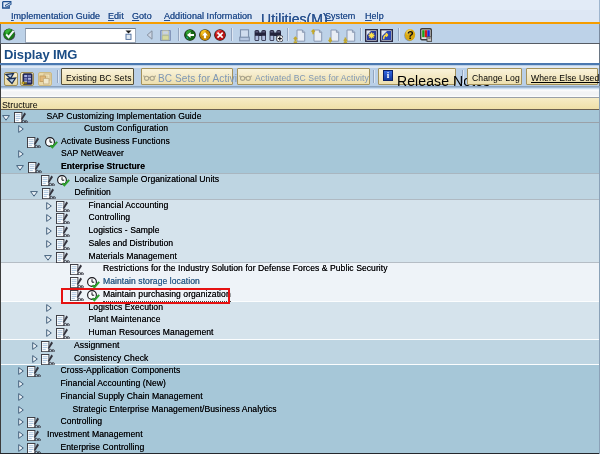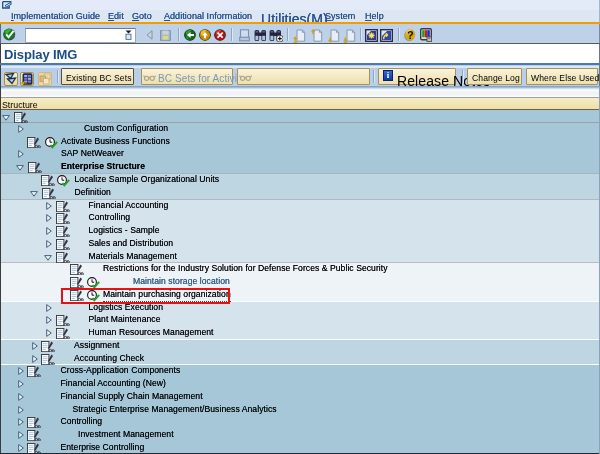--- a/index.html
+++ b/index.html
@@ -191,29 +191,30 @@
     </svg>
     <div class="abs txt" style="left:158px;top:72.5px;font-size:10px;letter-spacing:0.1px;color:#7e97b5;">BC Sets for Activity</div>
 <div class="abs" style="left:237px;top:68px;width:133px;height:16.5px;background:linear-gradient(#faf3da,#eddfae);border:1px solid #a4925c;border-radius:1px;box-sizing:border-box;"></div>
     <svg class="abs" style="left:239px;top:72.5px" width="14" height="9" viewBox="0 0 14 9">
 <g fill="none" stroke="#aaa48c" stroke-width="1.1">
 <circle cx="3.6" cy="5.3" r="2.1"></circle>
         <circle cx="9.2" cy="5.3" r="2.1"></circle>
 <path d="M5.7 5 C6.1 4.2 6.8 4.2 7.2 5 M1.6 4.5 L0.6 2.6 M11.2 4.5 L12.6 2.6"></path>
       </g>
     </svg>
+    <div class="abs txt" style="left:255px;top:72.5px;font-size:8.6px;letter-spacing:0.1px;color:#7e97b5;">Activated BC Sets for Activity</div>
 <div class="abs" style="left:373px;top:70px;width:1px;height:13px;background:#93a5bf;box-shadow:1px 0 0 #dde6f2;"></div>
 <div class="abs" style="left:378px;top:68px;width:78px;height:16.5px;background:linear-gradient(#faf3da,#eddfae);border:1px solid #a4925c;border-radius:1px;box-sizing:border-box;"></div>
     <div class="abs" style="left:383px;top:70px;width:10px;height:11px;background:linear-gradient(#3468e0,#1038a0);border:1px solid #0a1f66;box-sizing:border-box;color:#fff;font-size:9px;font-weight:bold;text-align:center;line-height:9px;font-family:'Liberation Serif',serif;">i</div>
     <div class="abs txt" style="left:397px;top:72.5px;font-size:14px;letter-spacing:0.1px;color:#000;">Release Notes</div>
 <div class="abs" style="left:462px;top:70px;width:1px;height:13px;background:#93a5bf;box-shadow:1px 0 0 #dde6f2;"></div>
 <div class="abs" style="left:467px;top:68px;width:55px;height:16.5px;background:linear-gradient(#faf3da,#eddfae);border:1px solid #a4925c;border-radius:1px;box-sizing:border-box;"></div>
     <div class="abs txt" style="left:472px;top:72.5px;font-size:8.6px;letter-spacing:0.1px;color:#000;">Change Log</div>
 <div class="abs" style="left:526px;top:68px;width:72px;height:16.5px;background:linear-gradient(#faf3da,#eddfae);border:1px solid #a4925c;border-radius:1px;box-sizing:border-box;"></div>
-    <div class="abs txt" style="left:531px;top:72.5px;font-size:8.6px;letter-spacing:0.1px;color:#000;">Where Else Used</div>
+    <div class="abs txt" style="left:531px;top:72.5px;font-size:8.6px;letter-spacing:0.1px;color:#000;text-decoration:underline;">Where Else Used</div>
 <div class="abs" style="left:0;top:86px;width:600px;height:11px;background:linear-gradient(180deg,#8ba3be 0px,#8ba3be 1px,#b9d3ef 2px,#fdfdfe 4px,#f2f3f5 6px,#f2f3f5 9px,#ffffff 11px);border-left:1px solid #3c3c3c;border-right:1px solid #8ba2b8;box-sizing:border-box;"></div>
 <div class="abs" style="left:0;top:97px;width:600px;height:13px;background:linear-gradient(#f6ecc6,#efe0a8);border-top:1px solid #9aa0a8;border-bottom:1px solid #6a6050;border-left:1px solid #3c3c3c;box-sizing:border-box;"></div>
 <div class="abs txt" style="left:2px;top:99.5px;font-size:8.8px;color:#000;">Structure</div>
 <div class="abs" style="left:0;top:110px;width:600px;height:12px;background:#a6c7d8;"></div>
 <div class="abs" style="left:0;top:122px;width:600px;height:13px;background:#a6c7d8;"></div>
 <div class="abs" style="left:0;top:135px;width:600px;height:12px;background:#a6c7d8;"></div>
 <div class="abs" style="left:0;top:147px;width:600px;height:13px;background:#a6c7d8;"></div>
 <div class="abs" style="left:0;top:160px;width:600px;height:13px;background:#a6c7d8;"></div>
 <div class="abs" style="left:0;top:173px;width:600px;height:13px;background:#bed5e2;"></div>
 <div class="abs" style="left:0;top:186px;width:600px;height:13px;background:#bed5e2;"></div>
@@ -252,20 +253,21 @@
 <g stroke="#a8c2dc" stroke-width="0.95">
         <path d="M1.7 2.7 L6.5 2.7 M1.7 4.6 L6.5 4.6 M1.7 6.5 L6.5 6.5 M1.7 8.4 L4.8 8.4"></path>
       </g>
 <path d="M10.4 0.5 L12.0 1.9 L8.8 6.9 L6.8 8.1 L7.4 5.9 Z" fill="#34343e"></path>
 <g fill="none" stroke="#34343e" stroke-width="0.9">
         <circle cx="9.3" cy="9.6" r="1.3"></circle>
         <circle cx="12.2" cy="9.9" r="1.2"></circle>
         <path d="M10.6 9.4 C11 8.9 11.4 8.9 11.8 9.4"></path>
       </g>
 </svg>
+<div class="abs txt tree" style="left:46.5px;top:110px;line-height:12px;">SAP Customizing Implementation Guide</div>
 <svg class="abs" style="left:17.5px;top:125px" width="6" height="8" viewBox="0 0 6 8">
 <path d="M0.7 0.6 L5.3 4 L0.7 7.4 Z" fill="#edf3f8" stroke="#44607c" stroke-width="1"></path>
     </svg>
 <div class="abs txt tree" style="left:84px;top:122px;line-height:13px;">Custom Configuration</div>
 <svg class="abs" style="left:27px;top:136.5px" width="14" height="11.5" viewBox="0 0 14 11.5">
 <rect x="0.5" y="0.5" width="7.4" height="10.2" fill="#fbfdfe" stroke="#3a3a42" stroke-width="0.95"></rect>
 <g stroke="#a8c2dc" stroke-width="0.95">
         <path d="M1.7 2.7 L6.5 2.7 M1.7 4.6 L6.5 4.6 M1.7 6.5 L6.5 6.5 M1.7 8.4 L4.8 8.4"></path>
       </g>
 <path d="M10.4 0.5 L12.0 1.9 L8.8 6.9 L6.8 8.1 L7.4 5.9 Z" fill="#34343e"></path>
@@ -438,21 +440,21 @@
         <circle cx="9.3" cy="9.6" r="1.3"></circle>
         <circle cx="12.2" cy="9.9" r="1.2"></circle>
         <path d="M10.6 9.4 C11 8.9 11.4 8.9 11.8 9.4"></path>
       </g>
 </svg>
 <svg class="abs" style="left:87px;top:276.5px" width="14" height="12" viewBox="0 0 14 12">
 <circle cx="5" cy="5" r="4.4" fill="#fcfdfe" stroke="#16161c" stroke-width="1.1"></circle>
 <path d="M5 5.2 L5 2.3 M5 5.2 L7.2 5.2" fill="none" stroke="#16161c" stroke-width="1"></path>
 <path d="M5.4 8.2 L7.4 10.2 L12.2 4.9" fill="none" stroke="#2ca02c" stroke-width="2"></path>
 </svg>
-<div class="abs txt tree" style="left:103px;top:275px;line-height:13px;color:#2e6da4;border-bottom:1px dotted #5588bb;margin-left:30px;">Maintain storage location</div>
+<div class="abs txt tree" style="left:103px;top:275px;line-height:13px;color:#2e6da4;border-bottom:1px dotted #5588bb;">Maintain storage location</div>
 <svg class="abs" style="left:70px;top:289.5px" width="14" height="11.5" viewBox="0 0 14 11.5">
 <rect x="0.5" y="0.5" width="7.4" height="10.2" fill="#fbfdfe" stroke="#3a3a42" stroke-width="0.95"></rect>
 <g stroke="#a8c2dc" stroke-width="0.95">
         <path d="M1.7 2.7 L6.5 2.7 M1.7 4.6 L6.5 4.6 M1.7 6.5 L6.5 6.5 M1.7 8.4 L4.8 8.4"></path>
       </g>
 <path d="M10.4 0.5 L12.0 1.9 L8.8 6.9 L6.8 8.1 L7.4 5.9 Z" fill="#34343e"></path>
 <g fill="none" stroke="#34343e" stroke-width="0.9">
         <circle cx="9.3" cy="9.6" r="1.3"></circle>
         <circle cx="12.2" cy="9.9" r="1.2"></circle>
         <path d="M10.6 9.4 C11 8.9 11.4 8.9 11.8 9.4"></path>
@@ -524,21 +526,21 @@
 <g stroke="#a8c2dc" stroke-width="0.95">
         <path d="M1.7 2.7 L6.5 2.7 M1.7 4.6 L6.5 4.6 M1.7 6.5 L6.5 6.5 M1.7 8.4 L4.8 8.4"></path>
       </g>
 <path d="M10.4 0.5 L12.0 1.9 L8.8 6.9 L6.8 8.1 L7.4 5.9 Z" fill="#34343e"></path>
 <g fill="none" stroke="#34343e" stroke-width="0.9">
         <circle cx="9.3" cy="9.6" r="1.3"></circle>
         <circle cx="12.2" cy="9.9" r="1.2"></circle>
         <path d="M10.6 9.4 C11 8.9 11.4 8.9 11.8 9.4"></path>
       </g>
 </svg>
-<div class="abs txt tree" style="left:74px;top:352px;line-height:12px;">Accounting Check</div>
+<div class="abs txt tree" style="left:74px;top:352px;line-height:12px;">Consistency Check</div>
 <svg class="abs" style="left:17.5px;top:367px" width="6" height="8" viewBox="0 0 6 8">
 <path d="M0.7 0.6 L5.3 4 L0.7 7.4 Z" fill="#edf3f8" stroke="#44607c" stroke-width="1"></path>
     </svg>
 <svg class="abs" style="left:27px;top:365.5px" width="14" height="11.5" viewBox="0 0 14 11.5">
 <rect x="0.5" y="0.5" width="7.4" height="10.2" fill="#fbfdfe" stroke="#3a3a42" stroke-width="0.95"></rect>
 <g stroke="#a8c2dc" stroke-width="0.95">
         <path d="M1.7 2.7 L6.5 2.7 M1.7 4.6 L6.5 4.6 M1.7 6.5 L6.5 6.5 M1.7 8.4 L4.8 8.4"></path>
       </g>
 <path d="M10.4 0.5 L12.0 1.9 L8.8 6.9 L6.8 8.1 L7.4 5.9 Z" fill="#34343e"></path>
 <g fill="none" stroke="#34343e" stroke-width="0.9">
@@ -584,21 +586,21 @@
 <g stroke="#a8c2dc" stroke-width="0.95">
         <path d="M1.7 2.7 L6.5 2.7 M1.7 4.6 L6.5 4.6 M1.7 6.5 L6.5 6.5 M1.7 8.4 L4.8 8.4"></path>
       </g>
 <path d="M10.4 0.5 L12.0 1.9 L8.8 6.9 L6.8 8.1 L7.4 5.9 Z" fill="#34343e"></path>
 <g fill="none" stroke="#34343e" stroke-width="0.9">
         <circle cx="9.3" cy="9.6" r="1.3"></circle>
         <circle cx="12.2" cy="9.9" r="1.2"></circle>
         <path d="M10.6 9.4 C11 8.9 11.4 8.9 11.8 9.4"></path>
       </g>
 </svg>
-<div class="abs txt tree" style="left:78px;top:428px;line-height:13px;">Investment Management</div>
+<div class="abs txt tree" style="left:47px;top:428px;line-height:13px;">Investment Management</div>
 <svg class="abs" style="left:17.5px;top:444px" width="6" height="8" viewBox="0 0 6 8">
 <path d="M0.7 0.6 L5.3 4 L0.7 7.4 Z" fill="#edf3f8" stroke="#44607c" stroke-width="1"></path>
     </svg>
 <svg class="abs" style="left:27px;top:442.5px" width="14" height="11.5" viewBox="0 0 14 11.5">
 <rect x="0.5" y="0.5" width="7.4" height="10.2" fill="#fbfdfe" stroke="#3a3a42" stroke-width="0.95"></rect>
 <g stroke="#a8c2dc" stroke-width="0.95">
         <path d="M1.7 2.7 L6.5 2.7 M1.7 4.6 L6.5 4.6 M1.7 6.5 L6.5 6.5 M1.7 8.4 L4.8 8.4"></path>
       </g>
 <path d="M10.4 0.5 L12.0 1.9 L8.8 6.9 L6.8 8.1 L7.4 5.9 Z" fill="#34343e"></path>
 <g fill="none" stroke="#34343e" stroke-width="0.9">

